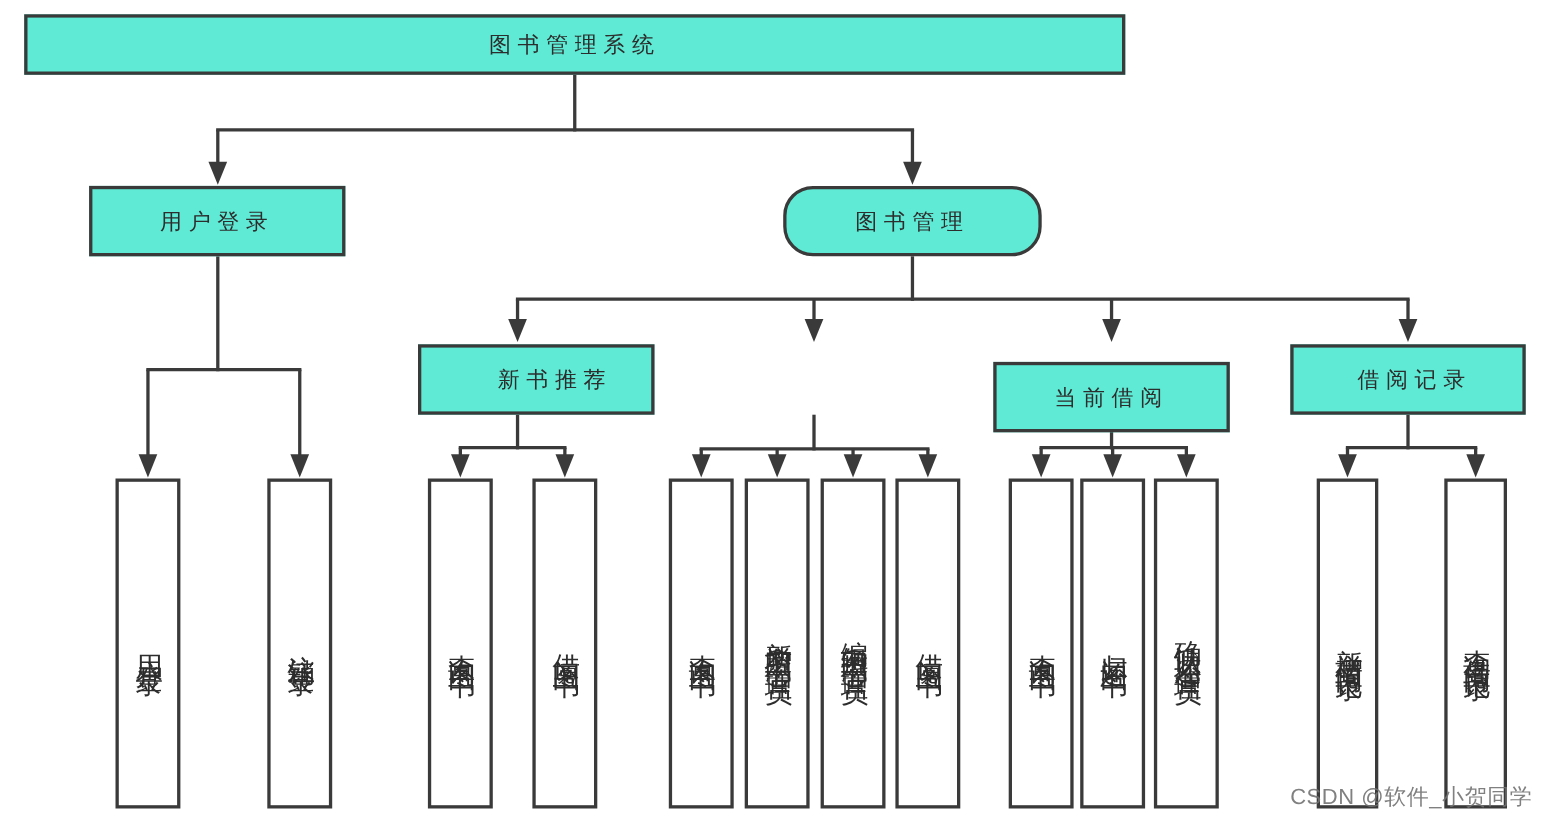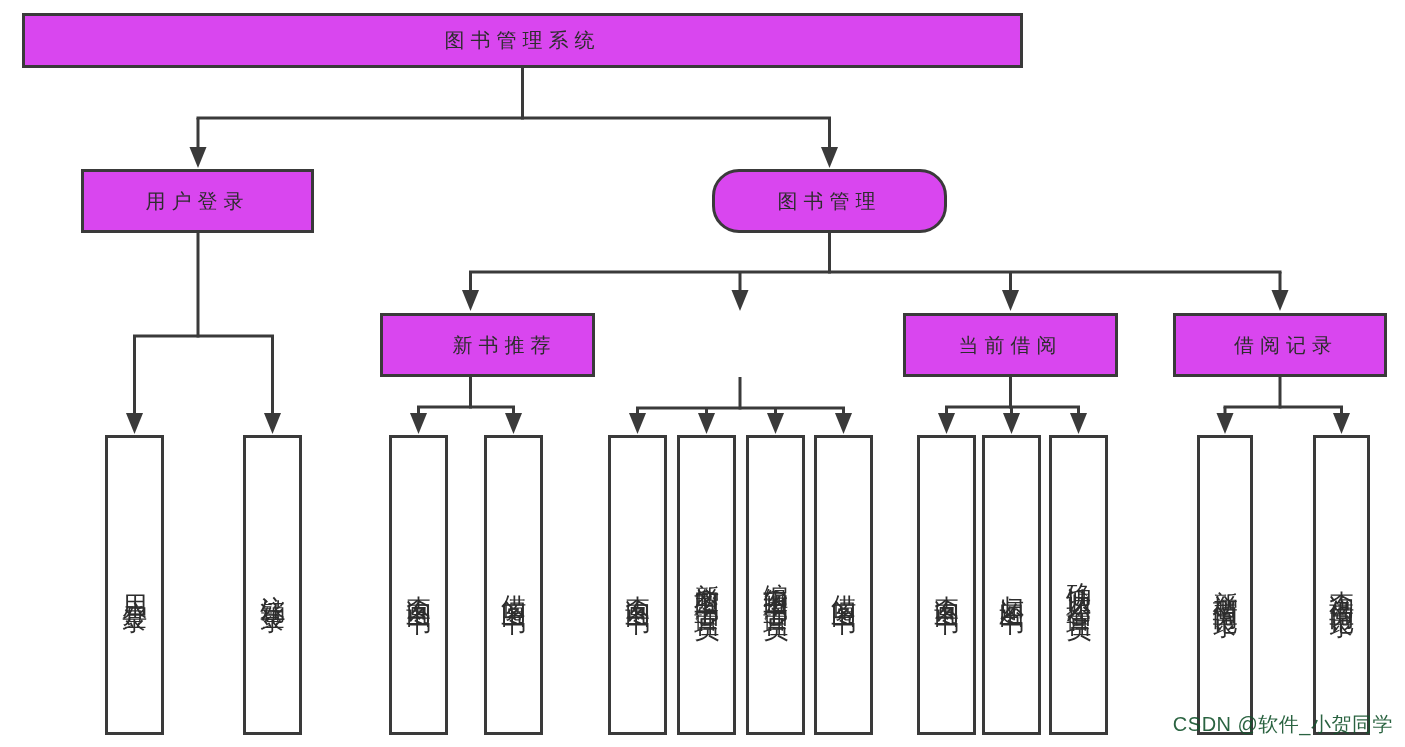--- a/index.html
+++ b/index.html
@@ -6,40 +6,40 @@
   .canvas{
     position:relative;
     width:1405px;height:747px;
     background:#ffffff;
     overflow:hidden;
     font-family:"Liberation Sans","DejaVu Sans",sans-serif;
   }
   .connectors{position:absolute;left:0;top:0;z-index:1;}
   .hbox{
     position:absolute;z-index:2;box-sizing:border-box;
-    background:#d946ef;border:3px solid #3a3a3a;
+    background:#5eead4;border:3px solid #3a3a3a;
     display:flex;align-items:center;justify-content:center;
     font-size:20px;letter-spacing:6px;color:#2d2d2d;
     white-space:nowrap;
   }
   .vbox{
     position:absolute;z-index:2;box-sizing:border-box;
     background:#ffffff;border:3px solid #3a3a3a;
     display:flex;align-items:center;justify-content:center;
   }
   .vbox .vtext{
     writing-mode:vertical-rl;
     text-orientation:mixed;
     font-size:25px;letter-spacing:5px;line-height:1.1;
     color:#2d2d2d;white-space:nowrap;
   }
   .watermark{
     position:absolute;z-index:5;
     right:12px;bottom:9px;
-    font-size:20px;color:#14532d;opacity:.9;
+    font-size:20px;color:#737373;opacity:.9;
     letter-spacing:.5px;white-space:nowrap;
   }
 </style>
 </head>
 <body>
 
 <div class="canvas">
 
   <svg class="connectors" width="1405" height="747" viewBox="0 0 1405 747" aria-hidden="true">
     <g stroke="#3a3a3a" stroke-width="3" fill="none">
@@ -114,21 +114,21 @@
   <div class="hbox" style="left:81px;top:169px;width:233px;height:64px;">
     <span>用户登录</span>
   </div>
   <div class="hbox" style="left:712px;top:169px;width:235px;height:64px;border-radius:27px;">
     <span>图书管理</span>
   </div>
 
   <div class="hbox" style="left:380px;top:313px;width:215px;height:64px;padding-left:34px;">
     <span>新书推荐</span>
   </div>
-  <div class="hbox" style="left:903px;top:313px;width:215px;height:64px;">
+  <div class="hbox" style="left:903px;top:329px;width:215px;height:64px;">
     <span>当前借阅</span>
   </div>
   <div class="hbox" style="left:1173px;top:313px;width:214px;height:64px;padding-left:12px;">
     <span>借阅记录</span>
   </div>
 
   <div class="vbox" style="left:105px;top:435px;width:59px;height:300px;">
     <span class="vtext">用户登录</span>
   </div>
   <div class="vbox" style="left:243px;top:435px;width:59px;height:300px;">

